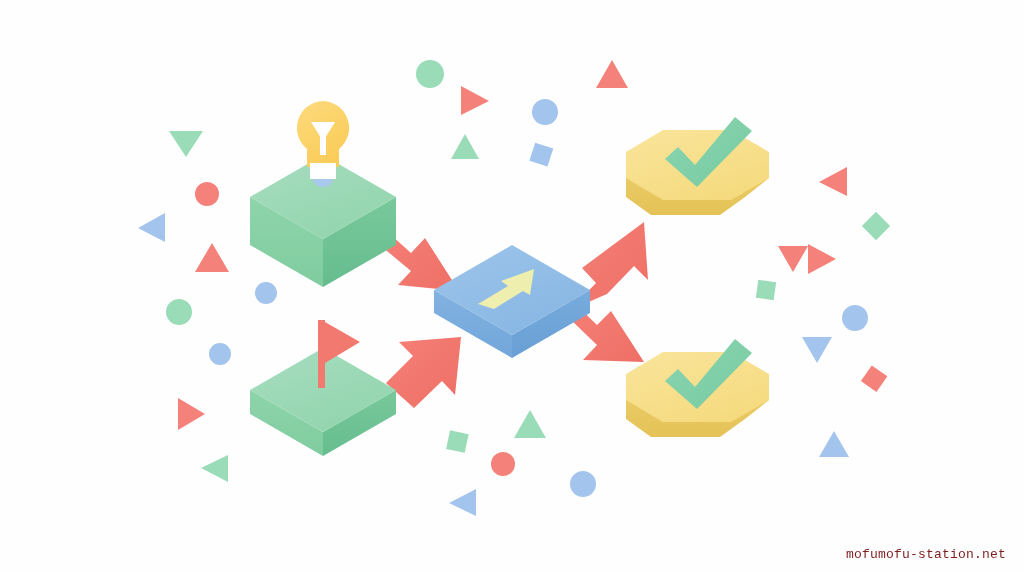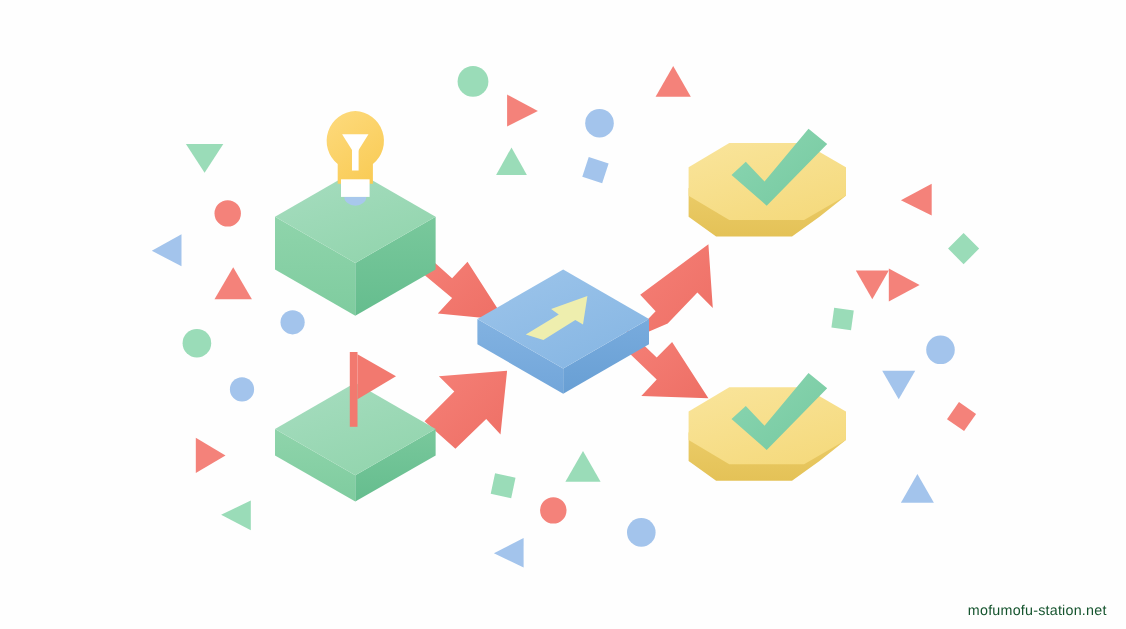--- a/index.html
+++ b/index.html
@@ -23,23 +23,23 @@
     left: 0;
     top: 0;
     width: 1024px;
     height: 572px;
     display: block;
   }
   #watermark {
     position: absolute;
     right: 18px;
     bottom: 10px;
-    font-family: Liberation Sans, sans-serif;
+    font-family: Liberation Mono, monospace;
     font-size: 13px;
-    color: #14532d;
+    color: #7f1d1d;
     letter-spacing: 0.2px;
     user-select: none;
     white-space: nowrap;
   }
 </style>
 </head>
 <body>
 
 <div id="stage">
 

